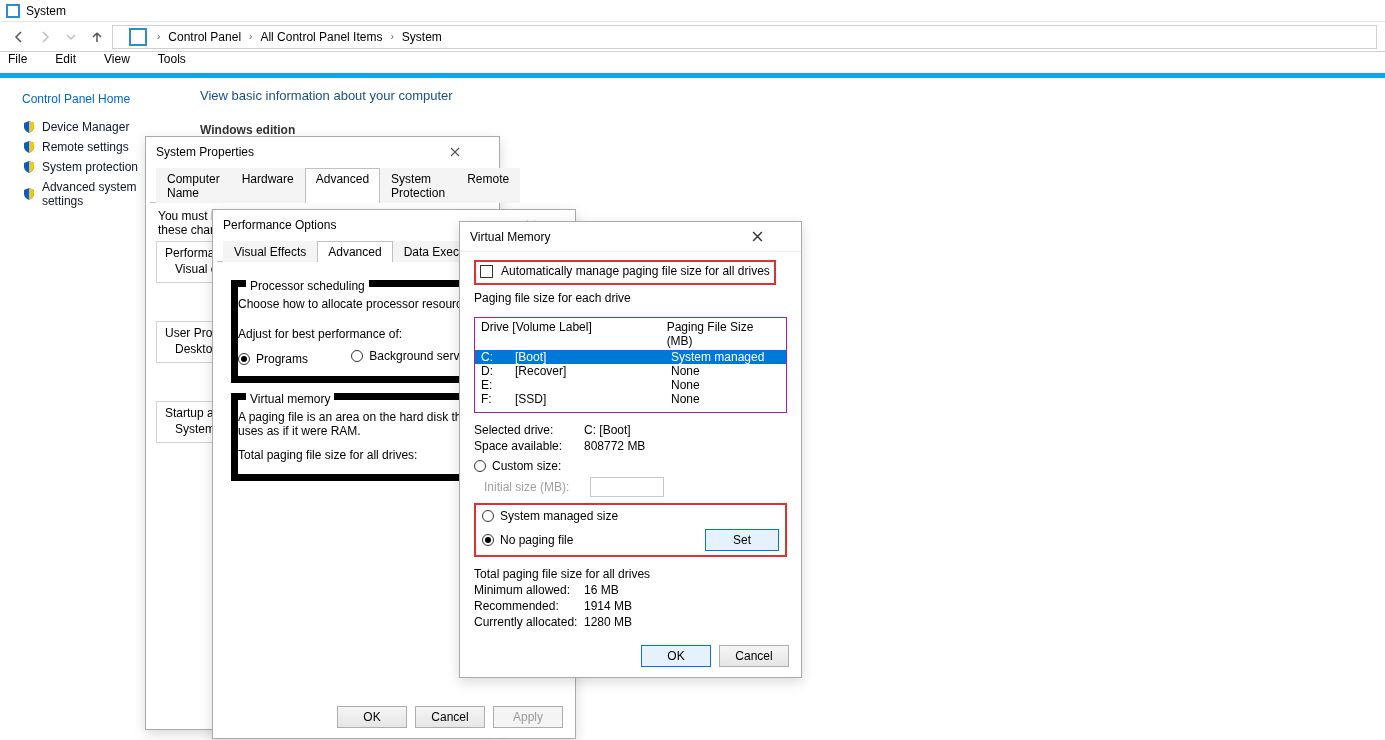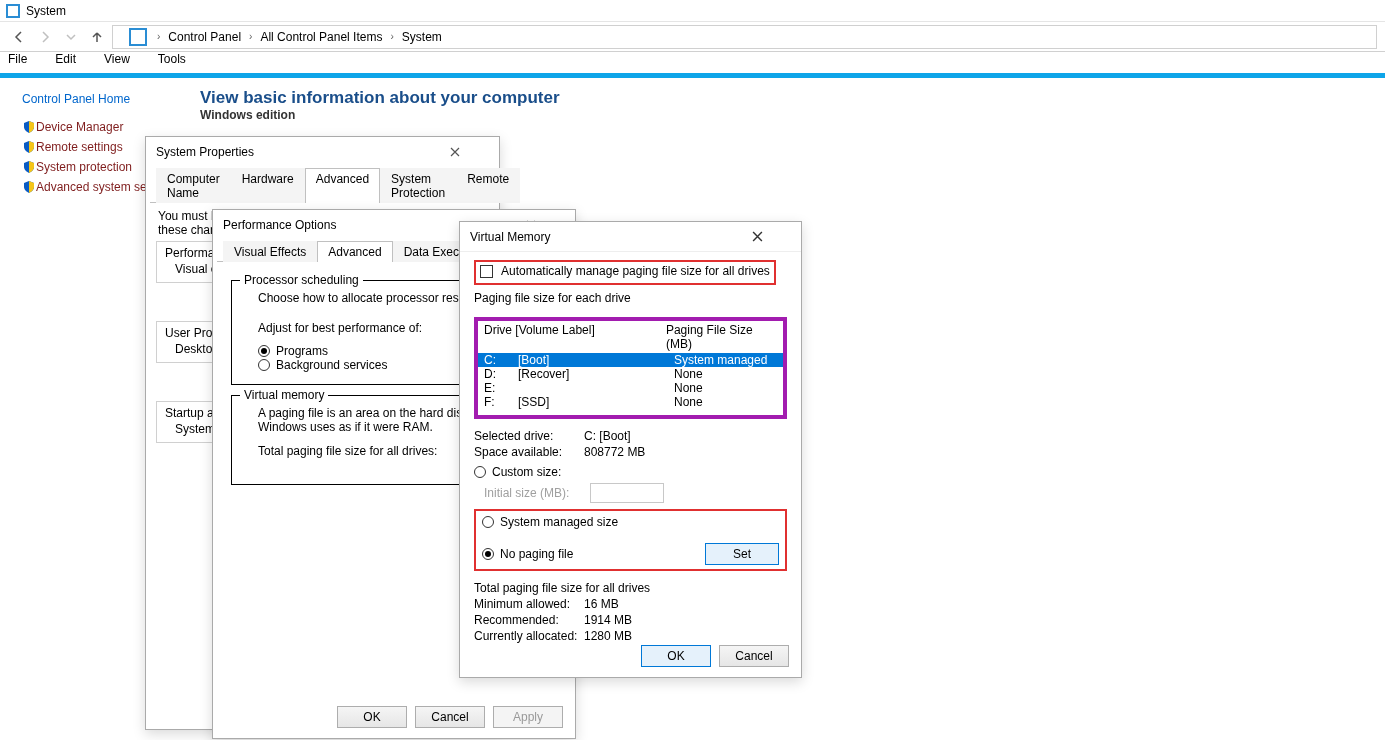--- a/index.html
+++ b/index.html
@@ -15,37 +15,37 @@
   .addr-icon{ width:18px; height:18px; background:#2a8dd4; margin-left:10px; margin-right:6px; position:relative;}
   .addr-icon::after{content:"";position:absolute;inset:2px;background:#fff;}
   .crumbs { display:flex; align-items:center; gap:4px; flex:1; height:24px; border:1px solid #d0d0d0; padding:0 6px; }
   .crumb{ padding:0 4px; }
   .crumb-sep{ color:#606060; font-size:10px; }
   .menubar { height:26px; border-bottom:5px solid #0ea5e9; display:flex; padding:0 8px; gap:28px; }
 
   .cp-body{ display:flex; }
   .cp-left { width:180px; padding:14px 0 0 22px; }
   .cp-left .home{ color:#0066cc; margin-bottom:14px; }
-  .cp-left .link{ display:flex; align-items:center; color:#7f1d1d; margin:6px 0; }
+  .cp-left .link{ display:flex; align-items:center; gap:6px; color:#0f172a; margin:6px 0; }
   .shield{ width:14px; height:14px; display:inline-block; }
   .shield svg{display:block;}
 
   .cp-main{ padding:10px 0 0 20px; }
-  .cp-main .hdr{ color:#1a4e8a; font-size:17px; font-weight:700; margin-bottom:0;}
+  .cp-main .hdr{ color:#1a4e8a; font-size:13px; font-weight:400; margin-bottom:20px;}
   .cp-main .sub{ font-weight:600; color:#333;}
 
   
   .dialog { position:absolute; background:#fff; border:1px solid #aaaaaa; box-shadow:0 4px 12px rgba(0,0,0,.15); }
   .dlg-title{ height:30px; display:flex; align-items:center; justify-content:space-between; padding:0 24px 0 10px; }
   .dlg-close{ width:40px; height:24px; display:flex; align-items:center; justify-content:center; color:#555;}
   .dlg-tabs { display:flex; border-bottom:1px solid #c0c0c0; padding:0 6px; margin:0 4px;}
   .tab { padding:3px 10px; border:1px solid transparent; border-bottom:none; position:relative; top:1px; background:#f4f4f4; cursor:default;}
   .tab.active{ background:#fff; border-color:#c0c0c0; z-index:2;}
   .dlg-body{ padding:10px 14px; }
-  .groupbox{ border:1px solid #000000; padding:10px 26px; margin-top:10px; position:relative;}
+  .groupbox{ border:7px solid #000000; padding:10px 0; margin-top:10px; position:relative;}
   .group-title{ position:absolute; top:-8px; left:8px; background:#fff; padding:0 4px; }
   .btn{ min-width:70px; height:22px; border:1px solid #adadad; background:linear-gradient(#f5f5f5,#e6e6e6); padding:0 12px; display:inline-flex;align-items:center;justify-content:center;}
   .btn.primary{ border-color:#0078d7; background:#e5f1fb;}
   .btn.disabled{ color:#9a9a9a; background:#f4f4f4;}
   .btnrow{ display:flex; justify-content:flex-end; gap:8px; padding:10px 12px; }
 
   
   #dlg-sysprops { left:145px; top:136px; width:355px; height:594px; z-index:10;}
   .sp-note{ margin:6px 0 2px 12px; }
   .sp-label{ margin:2px 0 2px 10px; }
@@ -57,21 +57,21 @@
   .radio{ display:inline-flex; align-items:center; gap:6px; margin-right:40px;}
   .radio-ind{ width:12px;height:12px;border:1px solid #333;border-radius:50%;display:inline-flex;align-items:center;justify-content:center;}
   .radio-ind.checked::after{content:"";width:6px;height:6px;background:#000;border-radius:50%;}
 
   
   #dlg-vm { left:459px; top:221px; width:343px; height:457px; z-index:30;}
   #dlg-vm .dlg-title{ height:30px; border-bottom:1px solid #eee;}
   .redbox{ border:2px solid #e03030; padding:2px 4px; }
   .vm-check{ display:inline-flex; align-items:center; gap:8px; }
   .chk{ width:13px; height:13px; border:1px solid #333; background:#fff;}
-  .drive-table{ border:4px solid #a21caf; margin-top:12px;}
+  .drive-table{ border:1px solid #a21caf; margin-top:12px;}
   .dt-head{ display:flex; padding:2px 6px; }
   .dt-head > div:first-child{ width:190px;}
   .dt-rows{ }
   .dt-row{ display:flex; padding:0 6px; height:14px; align-items:center;}
   .dt-row > div:nth-child(1){ width:34px;}
   .dt-row > div:nth-child(2){ width:156px;}
   .dt-row.selected{ background:#0078d7; color:#fff;}
   .kv{ display:flex; margin:2px 0;}
   .kv .k{ width:110px;}
   .kv .k2{ width:106px;}
@@ -321,21 +321,21 @@
     <div class="kv disabled-text" style="margin-left:10px;align-items:center;">
       <div class="k2">Initial size (MB):</div>
       <div class="mini-input"></div>
     </div>
 
     <div class="redbox" style="margin-top:6px; padding:4px 6px;">
       <div class="radio">
         <span class="radio-ind"></span>
         <span>System managed size</span>
       </div>
-      <div style="display:flex;align-items:center;justify-content:space-between;margin-top:12px;">
+      <div style="display:flex;align-items:center;justify-content:space-between;margin-top:4px;">
         <div class="radio">
           <span class="radio-ind checked"></span>
           <span>No paging file</span>
         </div>
         <span class="btn primary" style="min-width:74px">Set</span>
       </div>
     </div>
 
     <div class="vm-section-label" style="margin-top:10px;">Total paging file size for all drives</div>
     <div class="kv">

